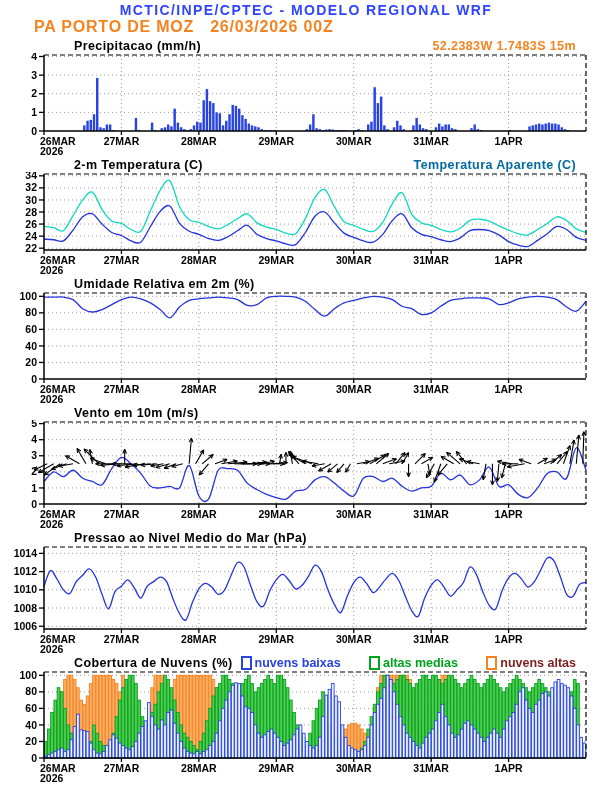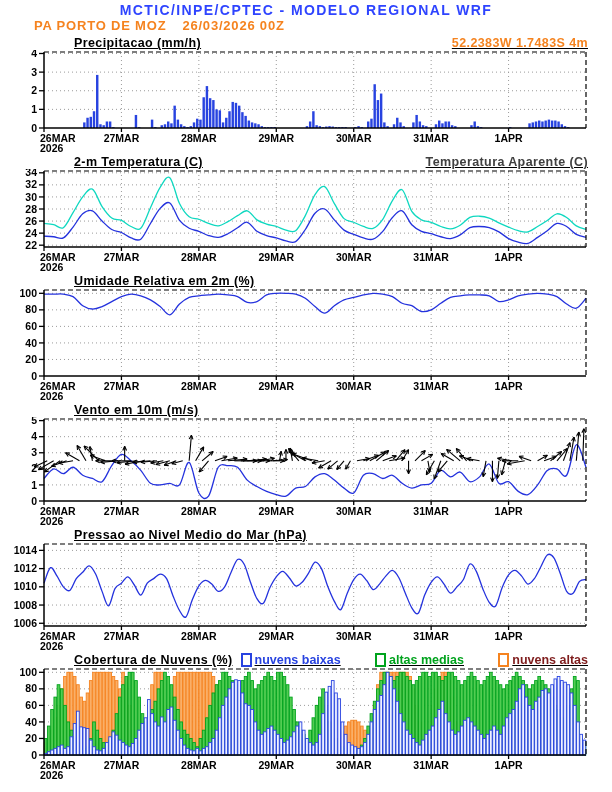--- a/index.html
+++ b/index.html
@@ -1,24 +1,24 @@
 <!DOCTYPE html>
 <html><head>
 <meta charset="utf-8">
 <style>
   html,body{margin:0;padding:0;background:#ffffff;}
   body{width:612px;height:792px;font-family:"Liberation Sans",sans-serif;-webkit-font-smoothing:antialiased;}
   .page{width:612px;height:792px;overflow:hidden;background:#fff;}
   .hdr{padding-top:2px;}
   .hdr-l1{text-align:center;font-size:14px;font-weight:bold;letter-spacing:1.4px;}
-  .hdr-l2{display:flex;font-size:13px;font-weight:bold;letter-spacing:0.8px;margin-top:0px;}
+  .hdr-l2{display:flex;font-size:16px;font-weight:bold;letter-spacing:0.8px;margin-top:0px;}
   .hdr-station{margin-left:34px;}
   .hdr-date{margin-left:58px;}
   .panel{margin:0;}
-  .panel-head{display:flex;align-items:flex-end;height:17px;padding-left:74px;padding-right:24px;font-size:12.5px;font-weight:bold;text-decoration:underline;}
+  .panel-head{display:flex;align-items:flex-end;height:17px;padding-left:74px;padding-right:36px;font-size:12.5px;font-weight:bold;}
   .panel-title{color:#000;letter-spacing:0.4px;white-space:nowrap;}
   .panel-right{margin-left:auto;letter-spacing:0.4px;white-space:nowrap;}
   .legend{display:flex;margin-left:8px;flex:1;justify-content:space-between;}
   .legend-item{display:flex;align-items:flex-end;white-space:nowrap;}
   .legend-box{width:7px;height:10px;border:2px solid #000;display:inline-block;margin-right:3px;background:#fff;}
   svg{display:block;}
   svg text{font-family:"Liberation Sans",sans-serif;font-weight:bold;fill:#000;}
 </style>
 </head>
 <body>
@@ -29,21 +29,21 @@
     <div class="hdr-l1" style="color: rgb(46, 68, 255);">MCTIC/INPE/CPTEC - MODELO REGIONAL WRF</div>
     <div class="hdr-l2">
       <span class="hdr-station" style="color: rgb(245, 131, 31);">PA PORTO DE MOZ</span>
       <span class="hdr-date" style="color: rgb(245, 131, 31); margin-left: 16px;">26/03/2026 00Z</span>
     </div>
   </div>
 
   <div class="panel">
     <div class="panel-head">
       <span class="panel-title">Precipitacao (mm/h)</span>
-      <span class="panel-right" style="color: rgb(245, 131, 31);">52.2383W 1.7483S 4m</span>
+      <span class="panel-right" style="color: rgb(245, 131, 31);">52.2383W 1.7483S 15m</span>
     </div>
     <svg width="612" height="102" viewBox="0 0 612 102">
         <line x1="44" y1="59.372549019607845" x2="586" y2="59.372549019607845" stroke="#9b9b9b" stroke-width="1" stroke-dasharray="1 3"></line>
         <line x1="44" y1="40.74509803921569" x2="586" y2="40.74509803921569" stroke="#9b9b9b" stroke-width="1" stroke-dasharray="1 3"></line>
         <line x1="44" y1="22.117647058823536" x2="586" y2="22.117647058823536" stroke="#9b9b9b" stroke-width="1" stroke-dasharray="1 3"></line>
         <line x1="44" y1="3.4901960784313815" x2="586" y2="3.4901960784313815" stroke="#9b9b9b" stroke-width="1" stroke-dasharray="1 3"></line>
         <line x1="121.42857142857143" y1="2" x2="121.42857142857143" y2="78" stroke="#9b9b9b" stroke-width="1" stroke-dasharray="1 3"></line>
         <line x1="198.85714285714286" y1="2" x2="198.85714285714286" y2="78" stroke="#9b9b9b" stroke-width="1" stroke-dasharray="1 3"></line>
         <line x1="276.2857142857143" y1="2" x2="276.2857142857143" y2="78" stroke="#9b9b9b" stroke-width="1" stroke-dasharray="1 3"></line>
         <line x1="353.7142857142857" y1="2" x2="353.7142857142857" y2="78" stroke="#9b9b9b" stroke-width="1" stroke-dasharray="1 3"></line>
@@ -184,21 +184,21 @@
         <line x1="431.14285714285717" y1="78" x2="431.14285714285717" y2="82" stroke="#000" stroke-width="1.3"></line>
         <text x="431.14285714285717" y="92" font-size="10.5" text-anchor="middle">31MAR</text>
         <line x1="508.57142857142856" y1="78" x2="508.57142857142856" y2="82" stroke="#000" stroke-width="1.3"></line>
         <text x="508.57142857142856" y="92" font-size="10.5" text-anchor="middle">1APR</text>
       </svg>
   </div>
 
   <div class="panel">
     <div class="panel-head">
       <span class="panel-title">2-m Temperatura (C)</span>
-      <span class="panel-right" style="color: #404040;">Temperatura Aparente (C)</span>
+      <span class="panel-right" style="color: #0369a1;">Temperatura Aparente (C)</span>
     </div>
     <svg width="612" height="102" viewBox="0 0 612 102">
         <line x1="44" y1="76.19047619047619" x2="586" y2="76.19047619047619" stroke="#9b9b9b" stroke-width="1" stroke-dasharray="1 3"></line>
         <line x1="44" y1="64.12698412698413" x2="586" y2="64.12698412698413" stroke="#9b9b9b" stroke-width="1" stroke-dasharray="1 3"></line>
         <line x1="44" y1="52.063492063492056" x2="586" y2="52.063492063492056" stroke="#9b9b9b" stroke-width="1" stroke-dasharray="1 3"></line>
         <line x1="44" y1="39.99999999999999" x2="586" y2="39.99999999999999" stroke="#9b9b9b" stroke-width="1" stroke-dasharray="1 3"></line>
         <line x1="44" y1="27.936507936507923" x2="586" y2="27.936507936507923" stroke="#9b9b9b" stroke-width="1" stroke-dasharray="1 3"></line>
         <line x1="44" y1="15.87301587301586" x2="586" y2="15.87301587301586" stroke="#9b9b9b" stroke-width="1" stroke-dasharray="1 3"></line>
         <line x1="44" y1="3.809523809523796" x2="586" y2="3.809523809523796" stroke="#9b9b9b" stroke-width="1" stroke-dasharray="1 3"></line>
         <line x1="121.42857142857143" y1="2" x2="121.42857142857143" y2="78" stroke="#9b9b9b" stroke-width="1" stroke-dasharray="1 3"></line>

